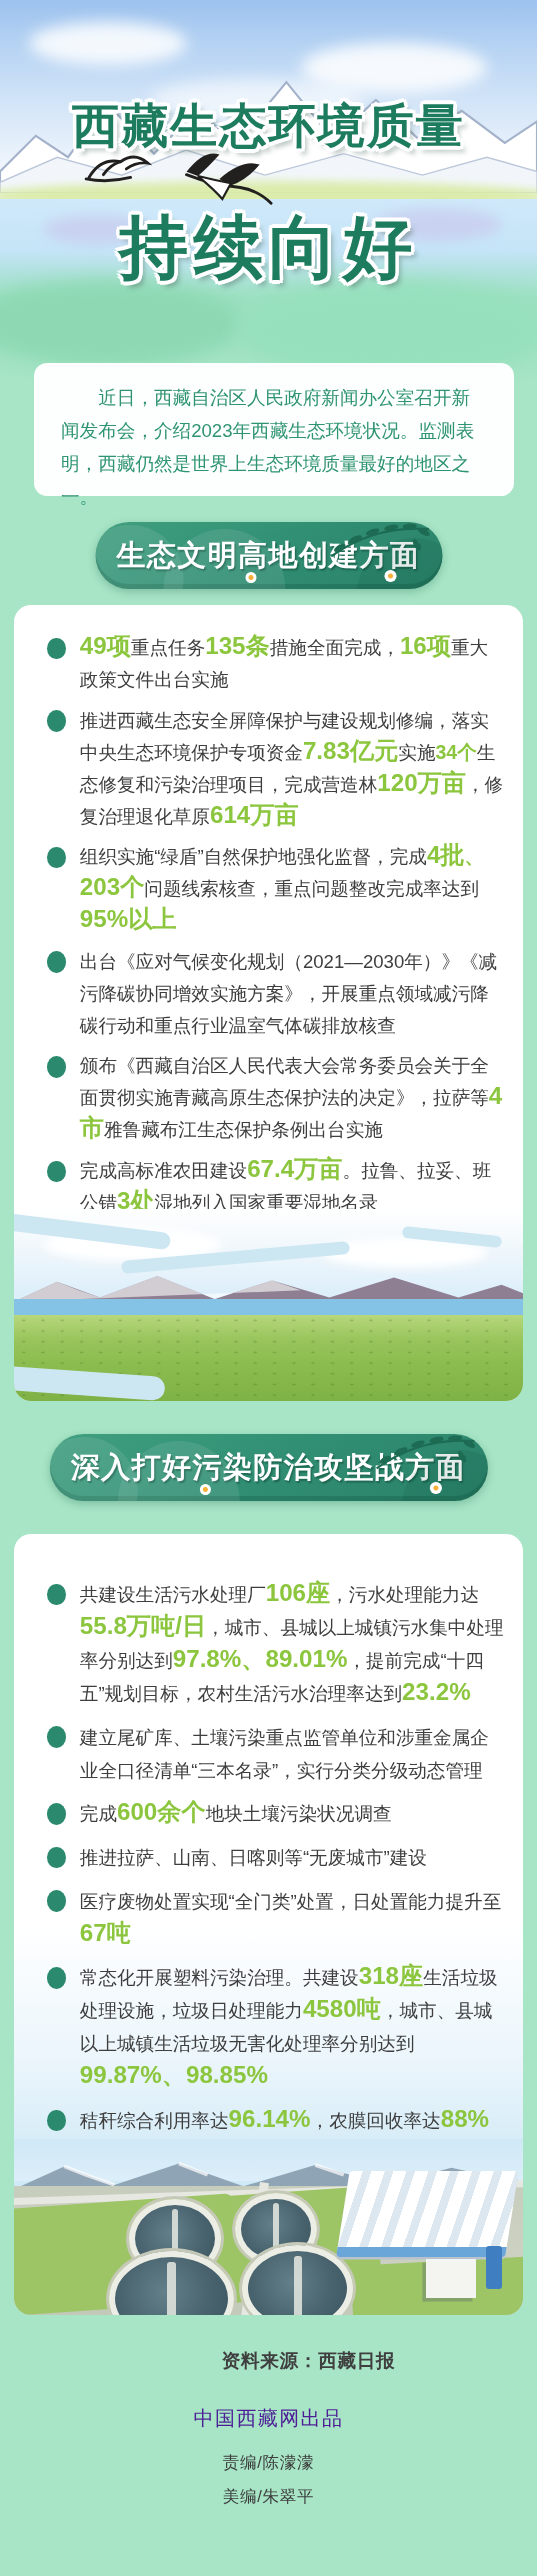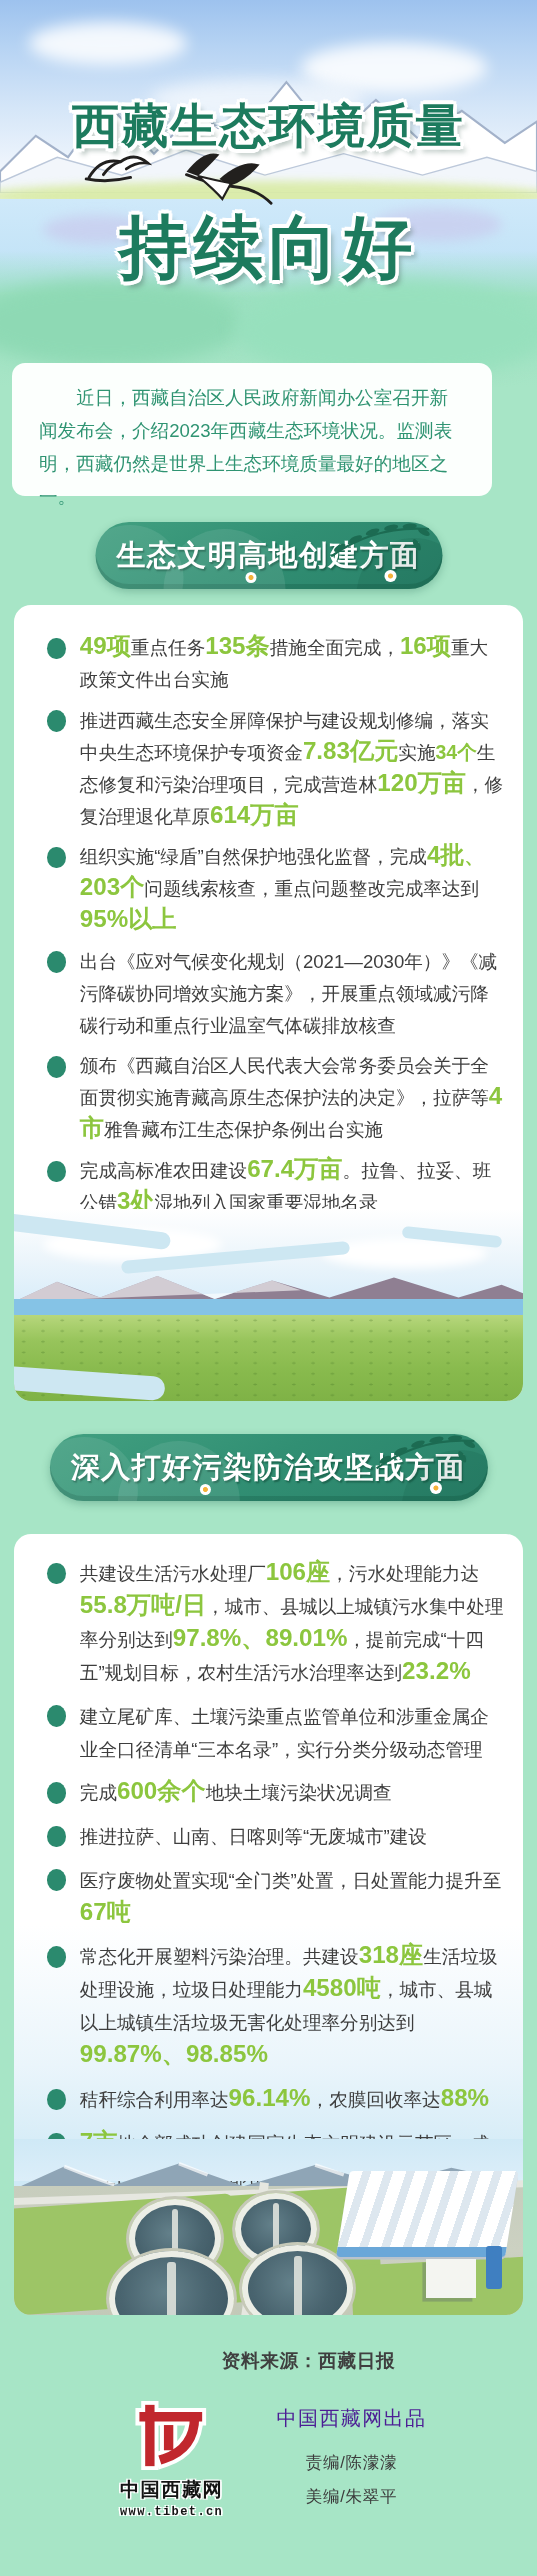--- a/index.html
+++ b/index.html
@@ -26,21 +26,21 @@
   .grassblob{position:absolute;border-radius:50%;filter:blur(8.6px);}
   .g1{left:-29px;bottom:21.5px;width:272px;height:86px;background:#8ed9b4;}
   .g2{left:236px;bottom:7.2px;width:315px;height:100px;background:#97e0bd;}
   .hero-birds{position:absolute;left:79px;top:143px;width:215px;height:79px;}
   .hero-title{position:absolute;left:0;width:537px;text-align:center;font-weight:bold;color:#1d7b5e;
     text-shadow:-2.9px -2.9px 0 #fff,2.9px -2.9px 0 #fff,-2.9px 2.9px 0 #fff,2.9px 2.9px 0 #fff,-3.6px 0 0 #fff,3.6px 0 0 #fff,0 -3.6px 0 #fff,0 3.6px 0 #fff,5px 6.4px 5.7px rgba(80,110,100,.45);}
   .t1{top:95px;font-size:47px;letter-spacing:2.1px;font-family:Liberation Mono, monospace;}
   .t2{top:202px;font-size:69px;letter-spacing:5.7px;}
 
   
-  .intro-card{position:absolute;top:363px;left:12px;width:480px;height:133px;box-sizing:border-box;
+  .intro-card{position:absolute;top:363px;left:34px;width:480px;height:133px;box-sizing:border-box;
     background:#fcfffd;border-radius:13px;padding:18px 27px;z-index:3;}
   .intro-card p{margin:0;font-size:18.6px;line-height:33px;color:#2f9472;text-indent:2em;}
 
   
   .pill{position:absolute;left:50%;transform:translateX(-50%);height:67px;line-height:67px;
     padding:0 21.5px;border-radius:34px;white-space:nowrap;overflow:hidden;
     background:linear-gradient(150deg,#42a081 0%,#318f73 48%,#2a8169 100%);
     box-shadow:inset 0 -5px 0 rgba(10,70,50,.22), 0 2.9px 8.6px rgba(20,90,70,.28);
     color:#fff;font-size:29px;font-weight:bold;letter-spacing:1.4px;z-index:3;
     text-shadow:1.4px 2.1px 1.4px rgba(16,74,56,.55);}
@@ -55,21 +55,21 @@
   .d2{right:46px;bottom:7.2px;}
   .pill1{top:522px;}
   .pill2{top:1434px;}
 
   
   .card{position:absolute;left:14.3px;width:509px;background:#ffffff;border-radius:17px;overflow:hidden;z-index:2;}
   .card1{top:605px;height:796px;}
   .card2{top:1534px;height:781px;
     background:linear-gradient(180deg,#ffffff 0%,#ffffff 50%,#eaf5fb 68%,#cfe9f6 82%);}
   ul.list{list-style:none;margin:0;padding:27px 18.6px 0 31.5px;}
-  .card2 ul.list{padding-top:23px;}
+  .card2 ul.list{padding-top:44px;}
   ul.list li{position:relative;padding-left:34px;font-size:18.6px;line-height:32px;color:#3e3e3e;margin-bottom:8.6px;}
   .card2 ul.list li{line-height:33px;margin-bottom:10.7px;}
   .dot{position:absolute;left:1.4px;top:5.7px;width:18.6px;height:21.5px;border-radius:50%;background:#2b8a6e;}
   .hl{color:#8cc63e;font-weight:bold;font-size:1.3em;line-height:1;}
   .hl.sm{font-size:1.05em;}
 
   
   .photo{position:absolute;left:0;right:0;bottom:0;overflow:hidden;}
   .photo1{height:192px;}
   .p1sky{position:absolute;inset:0;background:linear-gradient(180deg,#ffffff 0%,#ecf5fb 26%,#dbeefa 46%,#d3eaf8 60%);}
@@ -272,38 +272,20 @@
       <div class="tank tk4"></div>
       <div class="plant"></div>
       <div class="pbuild"></div>
       <div class="ptower"></div>
     </div>
   </div>
 
   <div class="source">资料来源：西藏日报</div>
 
   <div class="footer">
-    <div class="logo">
-      <svg class="logo-glyph" viewBox="0 0 104 104">
-        <g fill="none" stroke="#ffffff" stroke-width="24" stroke-linecap="square">
-          <path d="M22,16 V88"></path>
-            <path d="M14,26 H88"></path>
-            <path d="M84,26 Q84,70 42,84"></path>
-            <path d="M48,44 V66"></path>
-        </g>
-        <g fill="none" stroke="#c1272d" stroke-width="13" stroke-linecap="square">
-          <path d="M22,16 V88"></path>
-            <path d="M14,26 H88"></path>
-            <path d="M84,26 Q84,70 42,84"></path>
-            <path d="M48,44 V66"></path>
-        </g>
-      </svg>
-      <div class="logo-name">中国西藏网</div>
-      <div class="logo-site">www.tibet.cn</div>
-    </div>
     <div class="credits">
       <p class="pub">中国西藏网出品</p>
       <p class="credit-line">责编/陈濛濛</p>
       <p class="credit-line">美编/朱翠平</p>
     </div>
   </div>
 
 </div>
 
 

